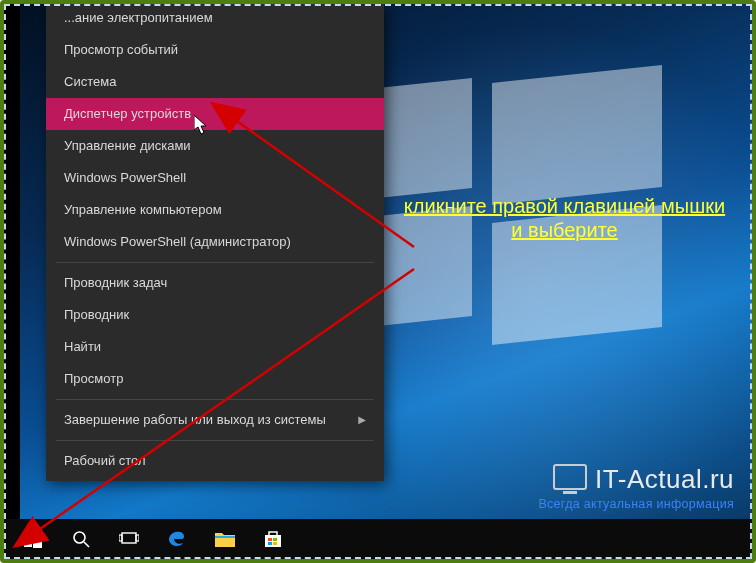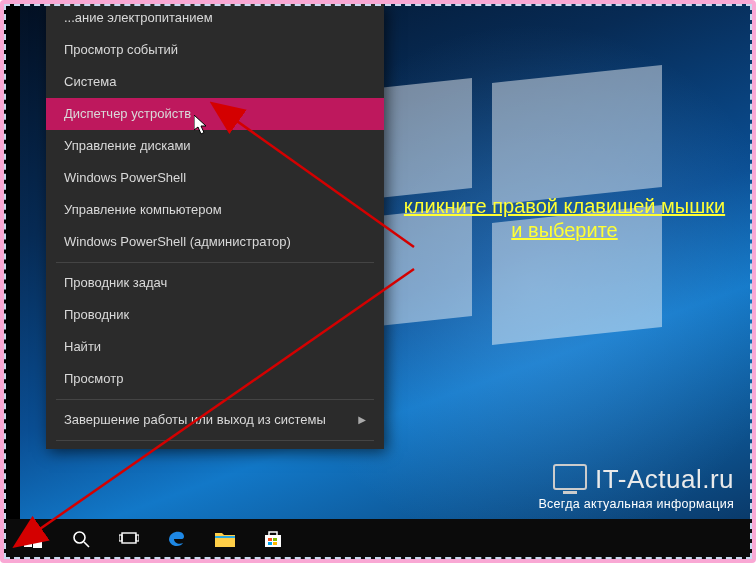--- a/index.html
+++ b/index.html
@@ -3,21 +3,21 @@
 <meta charset="utf-8">
 <style>
   * { box-sizing: border-box; margin: 0; padding: 0; }
   html, body { width: 756px; height: 563px; overflow: hidden; font-family: "Segoe UI", Tahoma, sans-serif; }
 
   .canvas {
     position: relative;
     width: 756px;
     height: 563px;
     background: #000;
-    border: 4px solid #f9a8d4;
+    border: 4px solid #4d7c0f;
     border-radius: 4px;
     overflow: hidden;
   }
 
   
   .dash {
     position: absolute;
     inset: 0;
     border: 2px dashed #c8d9ef;
     pointer-events: none;
@@ -151,21 +151,21 @@
     border-radius: 3px;
     margin-right: 8px;
     position: relative;
   }
   .watermark .wm1 .dsk::after {
     content:""; position:absolute; left:50%; bottom:-6px;
     width:14px; height:3px; background:#ccc; transform:translateX(-50%);
   }
   .watermark .wm2 {
     font-size: 12.5px;
-    color: #ffffff;
+    color: #3b82f6;
     letter-spacing: 0.3px;
     margin-top: 2px;
   }
 
   .icon-svg { display:block; }
 </style>
 </head>
 <body>
 
 <div class="canvas">
@@ -191,20 +191,21 @@
     <div class="item"><span>Управление компьютером</span></div>
     <div class="item"><span>Windows PowerShell (администратор)</span></div>
     <div class="sep"></div>
     <div class="item"><span>Проводник задач</span></div>
     <div class="item"><span>Проводник</span></div>
     <div class="item"><span>Найти</span></div>
     <div class="item"><span>Просмотр</span></div>
     <div class="sep"></div>
     <div class="item"><span>Завершение работы или выход из системы</span><span class="arrow">▶</span></div>
     <div class="sep"></div>
+    <div class="item"><span>Рабочий стол</span></div>
   </div>
 
   <svg class="cursor" viewBox="0 0 14 20">
     <path d="M0 0 L0 15 L4 12 L7 19 L10 17.5 L7 11 L12 11 Z" fill="#fff" stroke="#000" stroke-width="1"></path>
   </svg>
 
   <div class="annotation">
     <div>кликните правой клавишей мышки</div>
     <div>и выберите</div>
   </div>

